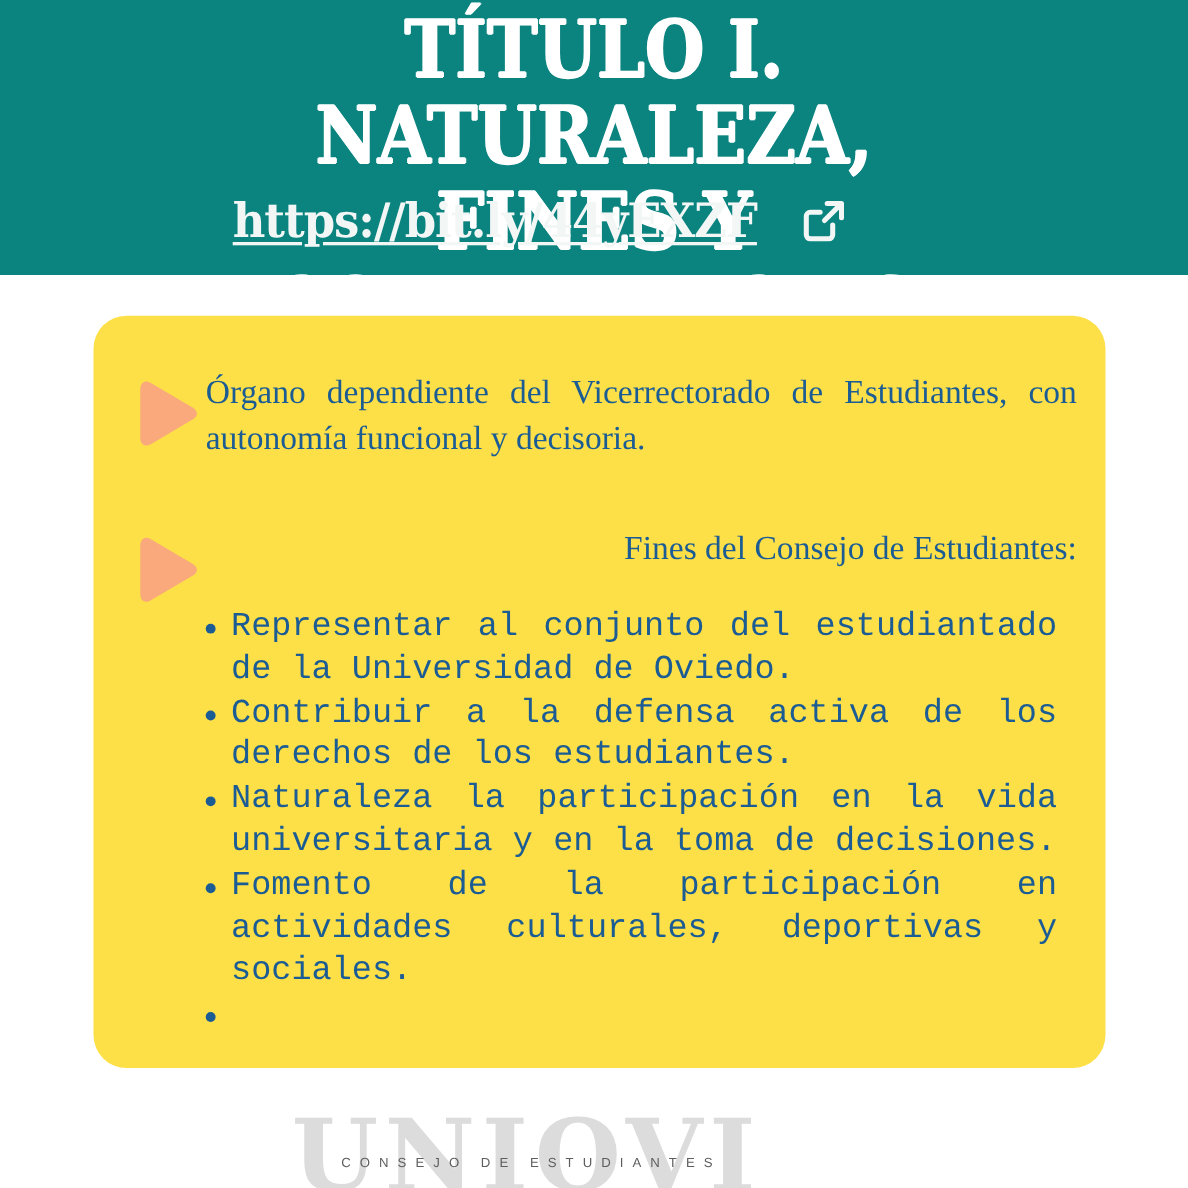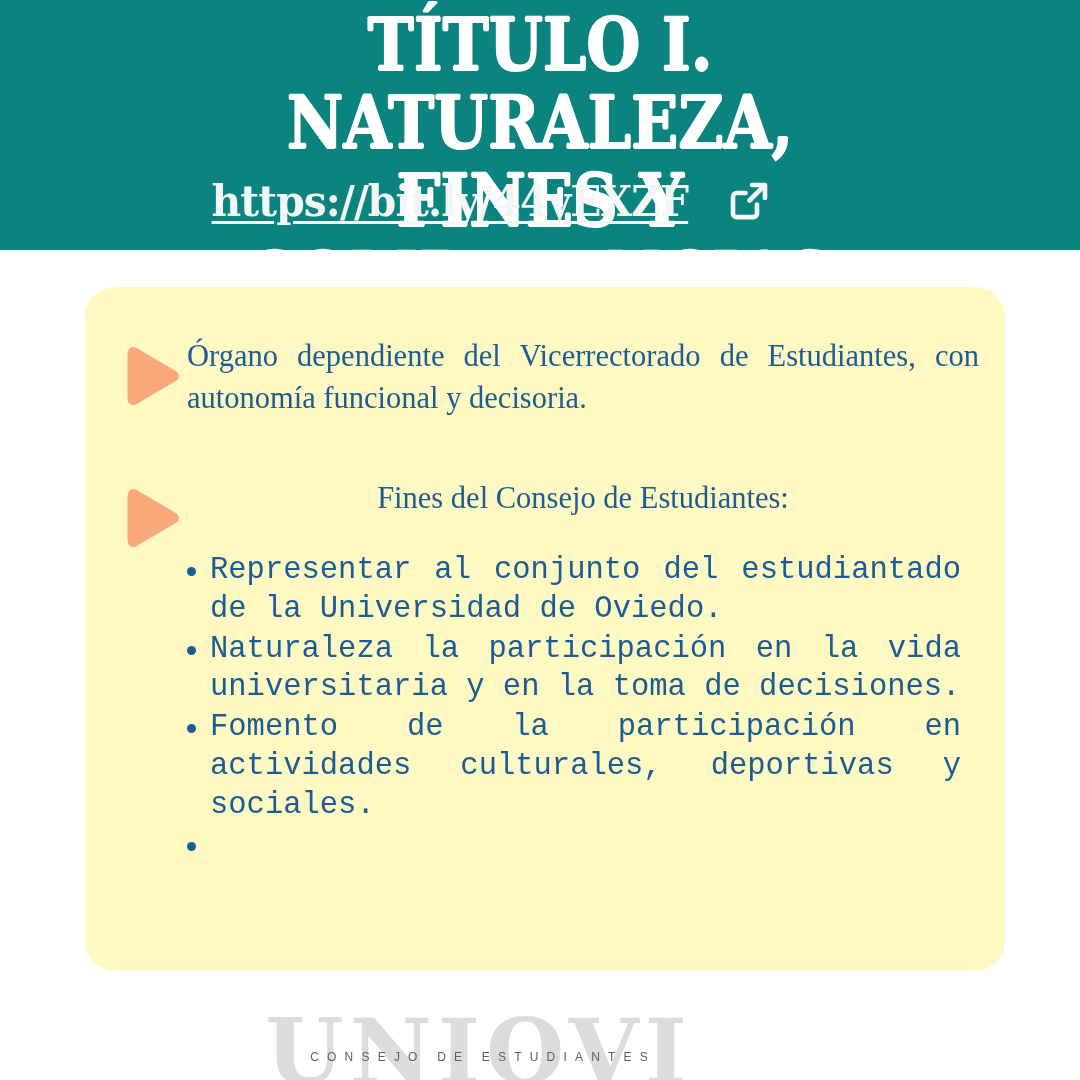--- a/index.html
+++ b/index.html
@@ -83,21 +83,21 @@
     cursor: pointer;
   }
 
   
   #content-card {
     position: absolute;
     left: 85px;
     top: 287px;
     width: 920px;
     height: 684px;
-    background: #fef9c3;
+    background: #fde047;
     border-radius: 30px;
     box-sizing: border-box;
     padding: 26px 24px 20px 24px;
   }
 
   .arrow-block {
     position: relative;
     min-height: 60px;
   }
 
@@ -113,21 +113,21 @@
     color: #1c5c94;
     font-size: 30.5px;
     line-height: 42px;
     text-align: justify;
     text-justify: inter-word;
     margin: 0 0 0 78px;
     padding-right: 2px;
   }
 
   .arrow-block .arrow-text.nojustify {
-    text-align: center;
+    text-align: right;
   }
 
   #block-organo {
     margin-top: 22px;
   }
 
   #block-fines {
     margin-top: 58px;
   }
 
@@ -240,20 +240,24 @@
     <p class="arrow-text nojustify">Fines del Consejo de Estudiantes:</p>
   </div>
 
   <ul id="fines-list">
     <li>
       <span class="bullet-dot"></span>
       <span>Representar al conjunto del estudiantado de la Universidad de Oviedo.</span>
     </li>
     <li>
       <span class="bullet-dot"></span>
+      <span>Contribuir a la defensa activa de los derechos de los estudiantes.</span>
+    </li>
+    <li>
+      <span class="bullet-dot"></span>
       <span>Naturaleza la participación en la vida universitaria y en la toma de decisiones.</span>
     </li>
     <li>
       <span class="bullet-dot"></span>
       <span>Fomento de la participación en actividades culturales, deportivas y sociales.</span>
     </li>
     <li>
       <span class="bullet-dot"></span>
     </li>
   </ul>

